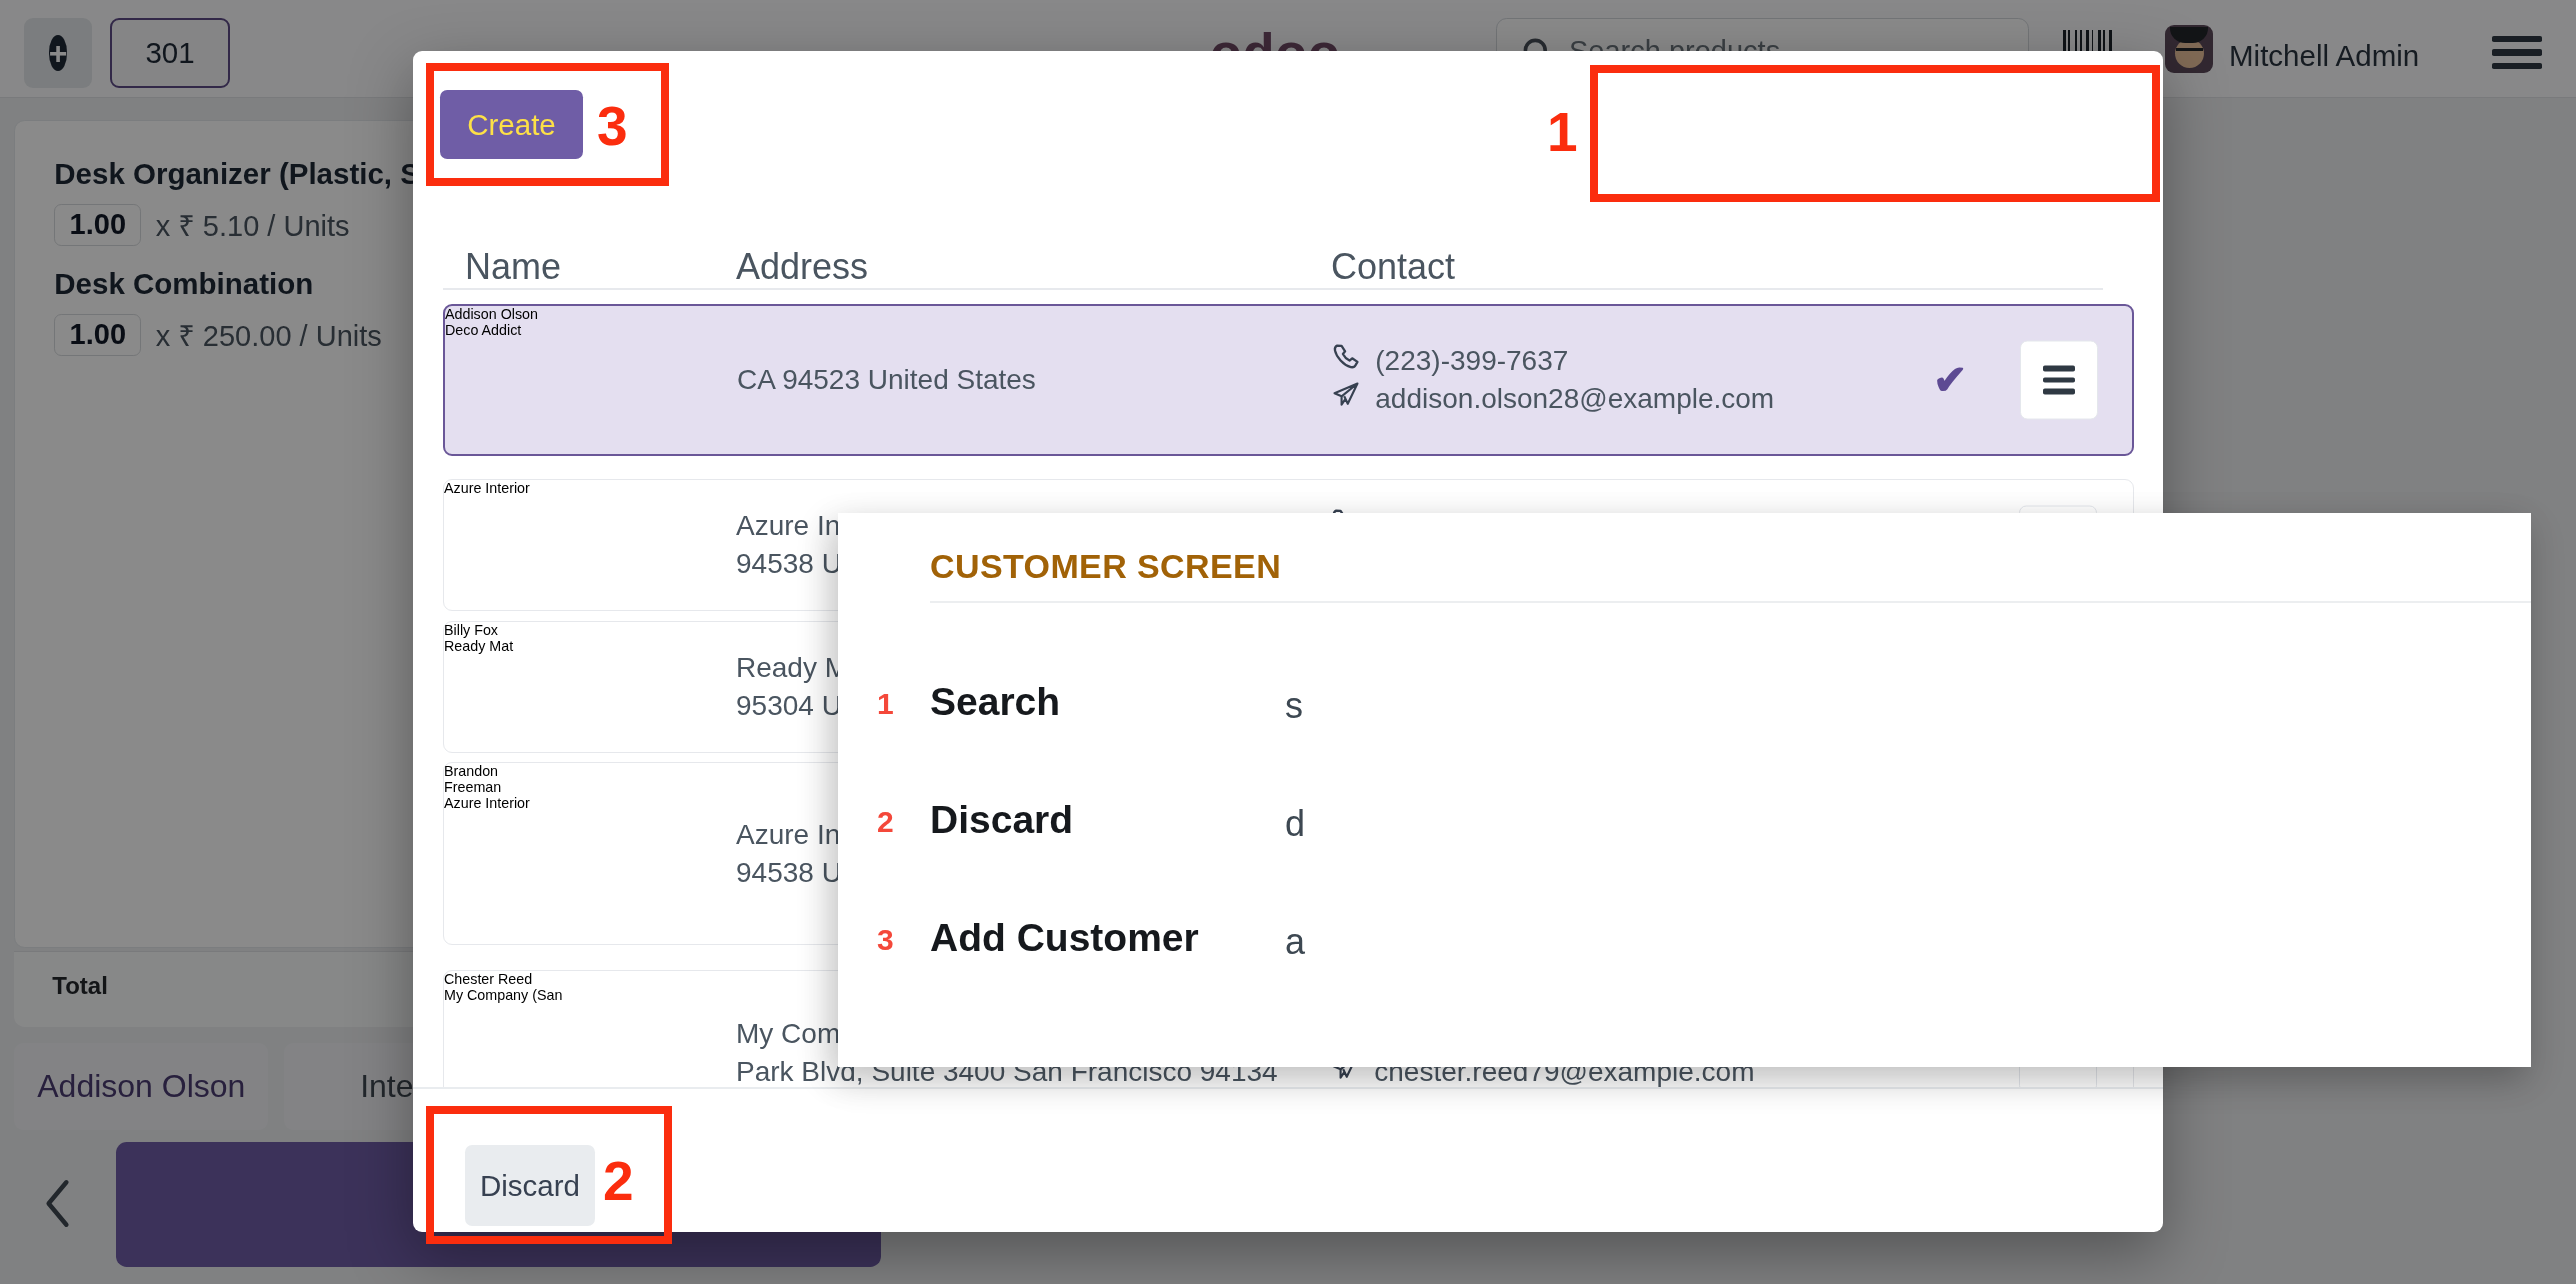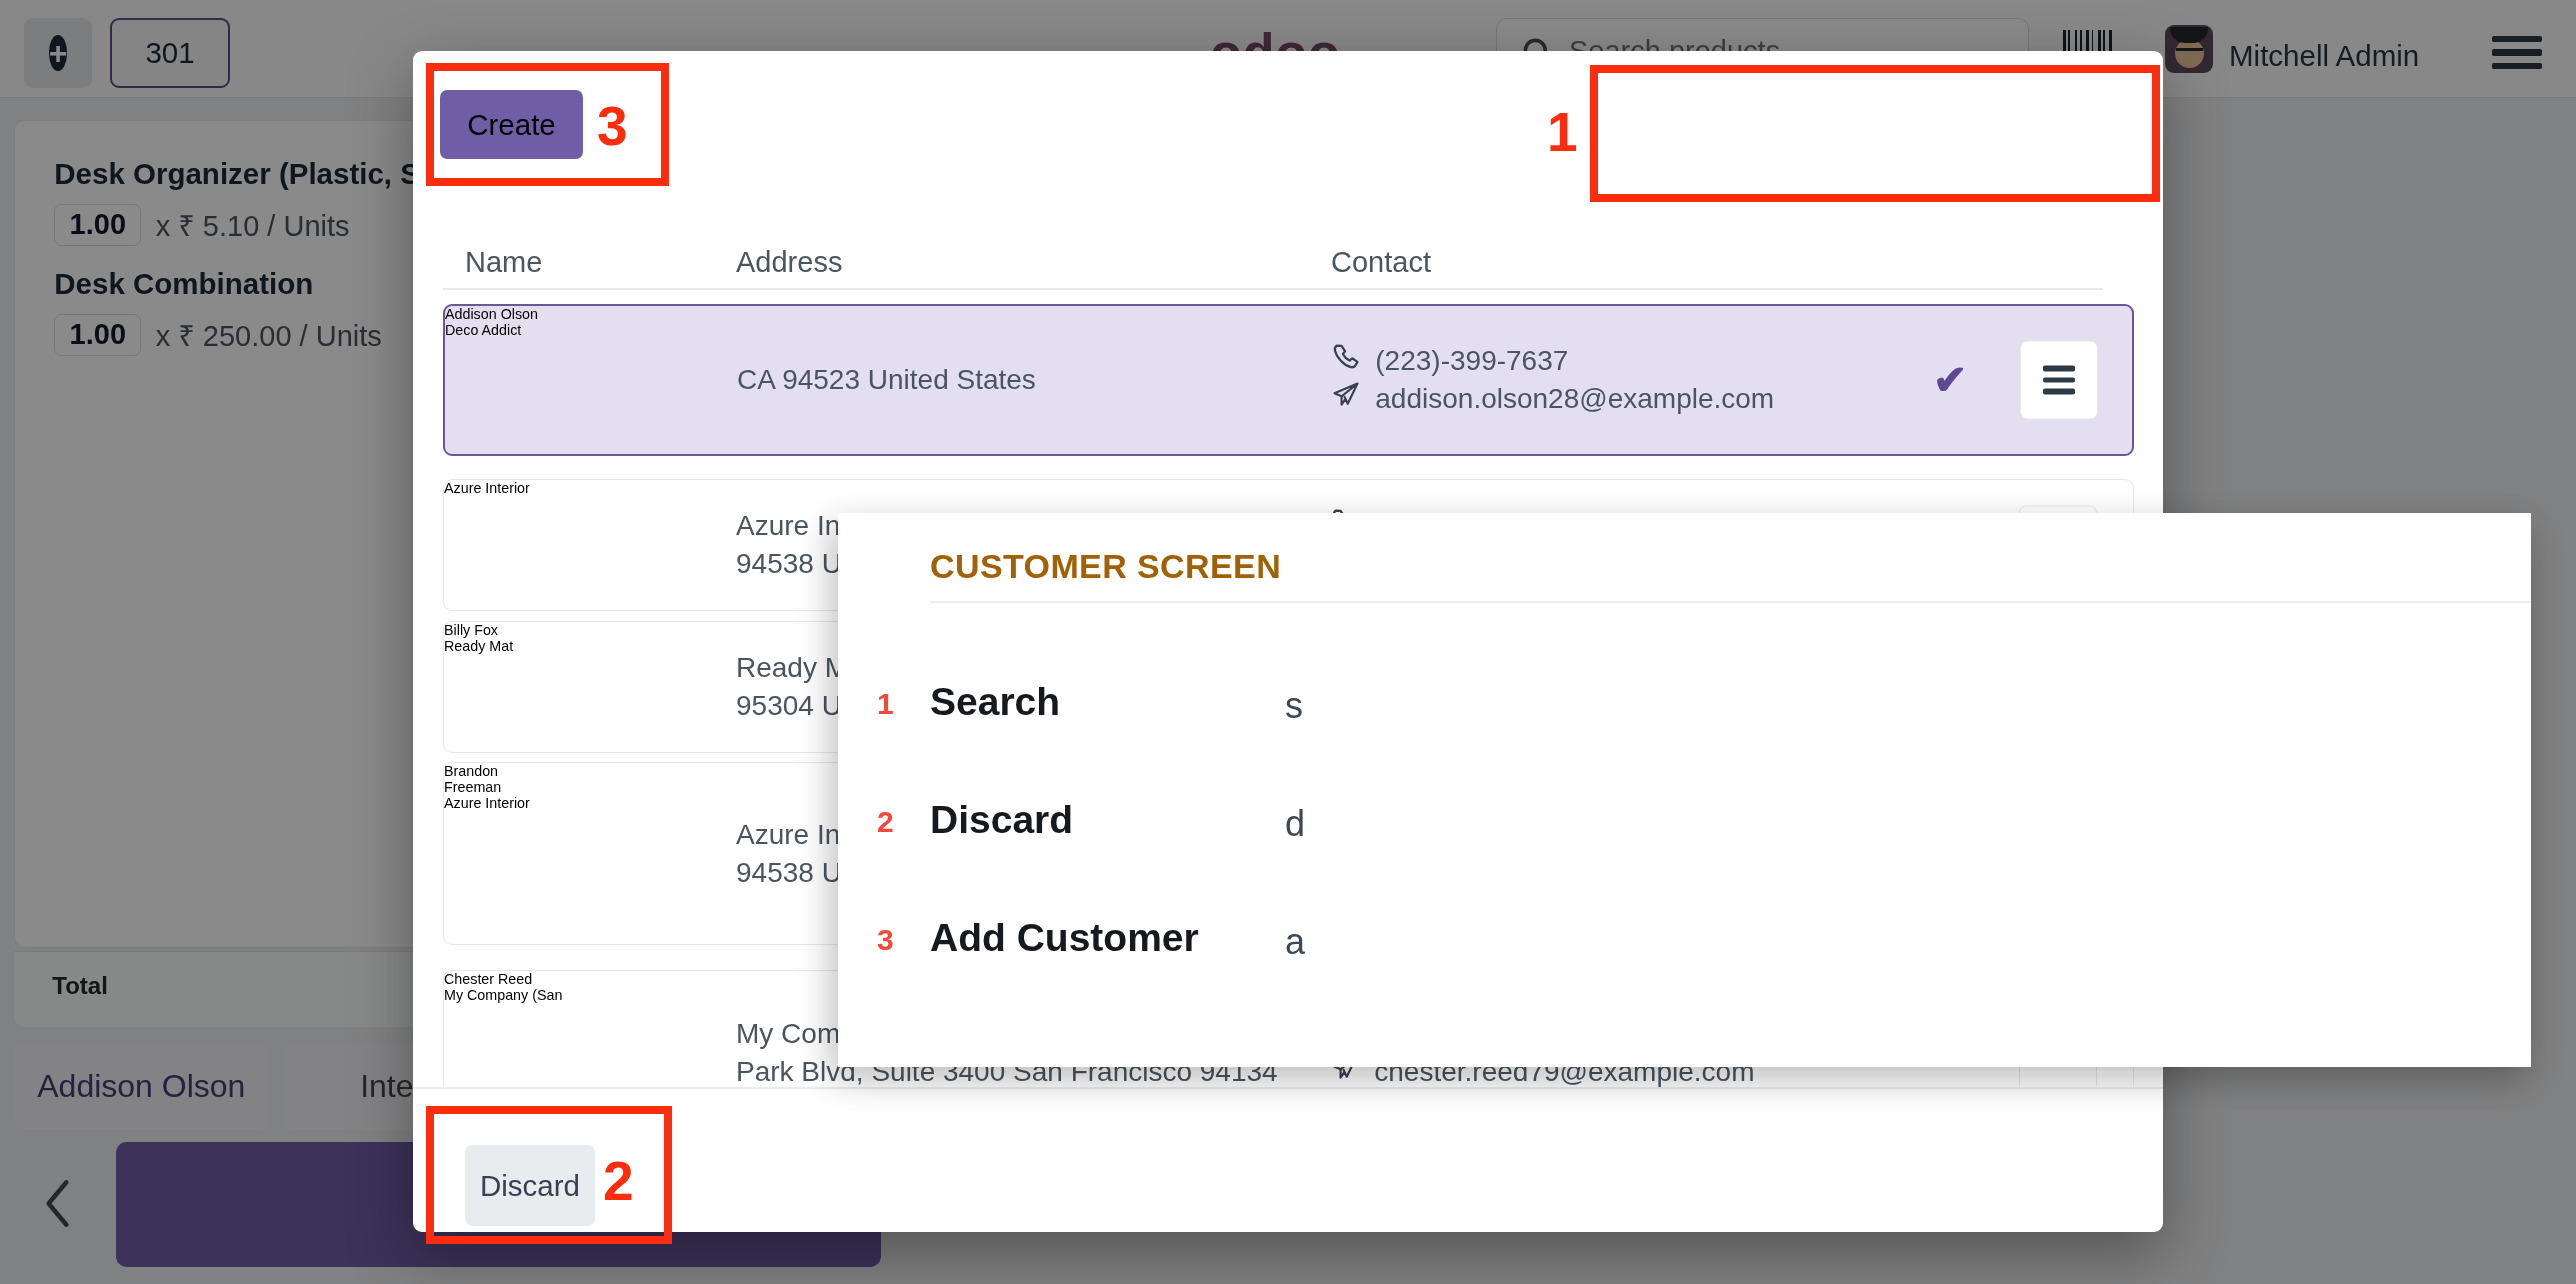--- a/index.html
+++ b/index.html
@@ -39,28 +39,28 @@
   .tab { position:absolute; top:1043px; height:87px; background:#f2f3f5; border-radius:9px; font-size:32px; display:flex; align-items:center; justify-content:center; cursor:pointer; }
   .tab.customer { left:14.3px; width:254px; color:#4a3b72; }
   .tab.note { left:284px; width:259px; color:#3f4852; }
   .btn-back { position:absolute; left:14.3px; top:1142px; width:86px; height:125px; background:#edeff1; border-radius:9px; border:none; cursor:pointer; }
   .btn-pay { position:absolute; left:116px; top:1142px; width:765px; height:125px; background:#6f5da6; border:none; border-radius:10.7px; cursor:pointer; }
 
   .dim { position:absolute; inset:0; background:rgba(0,0,0,0.46); z-index:10; }
 
   
   .modal { position:absolute; left:413px; top:51px; width:1750px; height:1181px; background:#fff; border-radius:9px; box-shadow:0 21.5px 63px rgba(0,0,0,0.35); z-index:20; }
-  .btn-create { position:absolute; left:27px; top:39px; width:143px; height:69px; background:#6f5da6; color:#000000; border:none; border-radius:7.2px; font-size:29.5px; font-family:inherit; cursor:pointer; }
+  .btn-create { position:absolute; left:27px; top:39px; width:143px; height:69px; background:#6f5da6; color:#fde047; border:none; border-radius:7.2px; font-size:29.5px; font-family:inherit; cursor:pointer; }
   .search-customers { position:absolute; left:1208px; top:34px; width:512px; height:80px; background:#fff; border:1.8px solid #d3d7dc; border-radius:9px; }
   .search-customers svg { position:absolute; left:23px; top:21.5px; }
   .search-customers .caret { position:absolute; left:64px; top:18px; width:2.7px; height:43px; background:#111; }
   .search-customers input { position:absolute; left:75px; top:5.4px; width:420px; height:64px; border:none; outline:none; font-size:32px; font-family:inherit; color:#374151; background:transparent; }
   .search-customers input::placeholder { color:#868e96; opacity:1; }
 
-  .colhdr { position:absolute; top:195px; font-size:29px; color:#4a5560; }
+  .colhdr { position:absolute; top:195px; font-size:36px; color:#4a5560; }
   .hdr-rule { position:absolute; left:30px; top:237px; width:1660px; height:1.8px; background:#e7e9ed; }
 
   .rows { position:absolute; left:0; top:0; width:100%; height:1036px; overflow:hidden; }
   .crow { position:absolute; left:30px; width:1691px; background:#fff; border:1.8px solid #e6e8ec; border-radius:9px; cursor:pointer; }
   .crow.sel { background:#e4dff0; border:2.7px solid #6a5798; }
   .ccol { position:absolute; top:0; bottom:0; display:flex; flex-direction:column; justify-content:center; }
   .ccol .l { height:38px; line-height:38px; font-size:28px; color:#4a5560; white-space:nowrap; }
   .col-addr { left:292px; width:586px; color:#374151; }
   .col-contact { left:886px; width:626px; }
   .cline { display:flex; gap:14.3px; }

